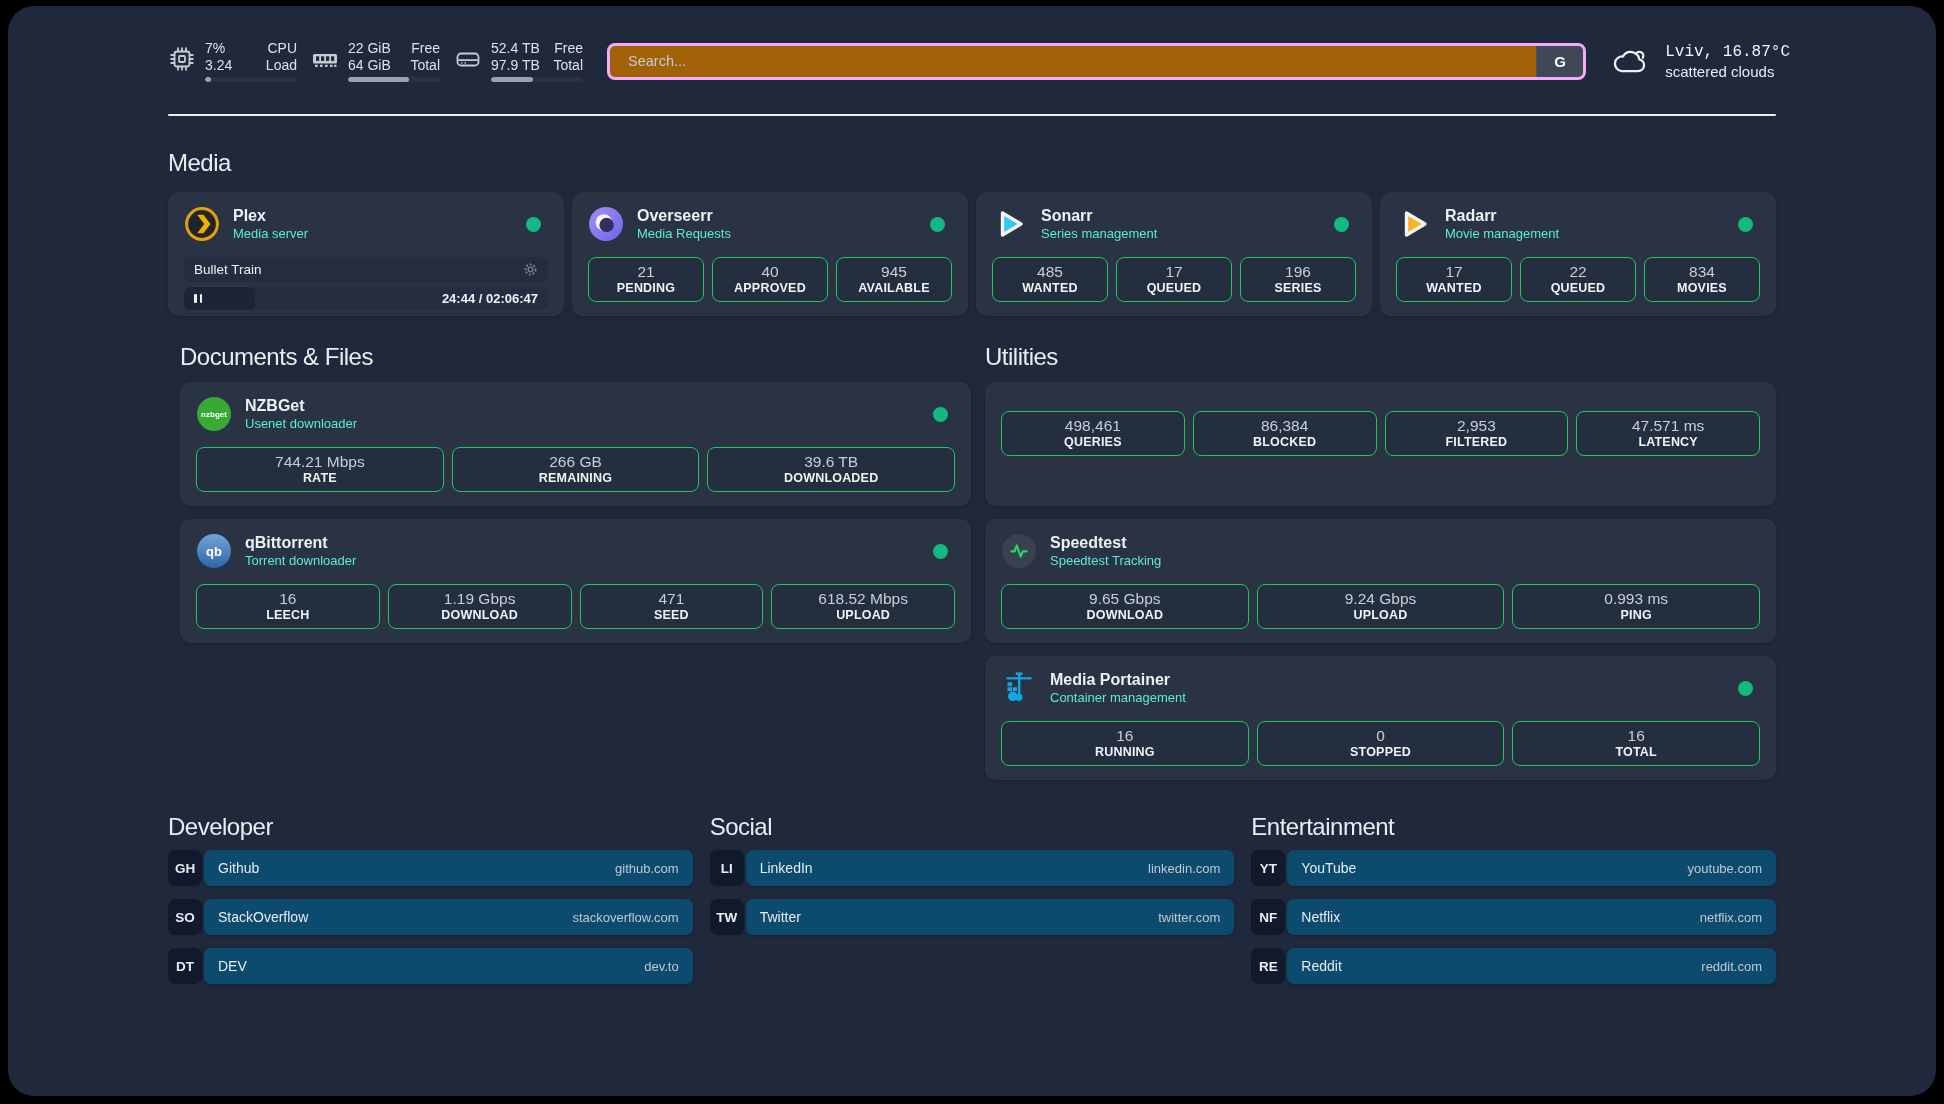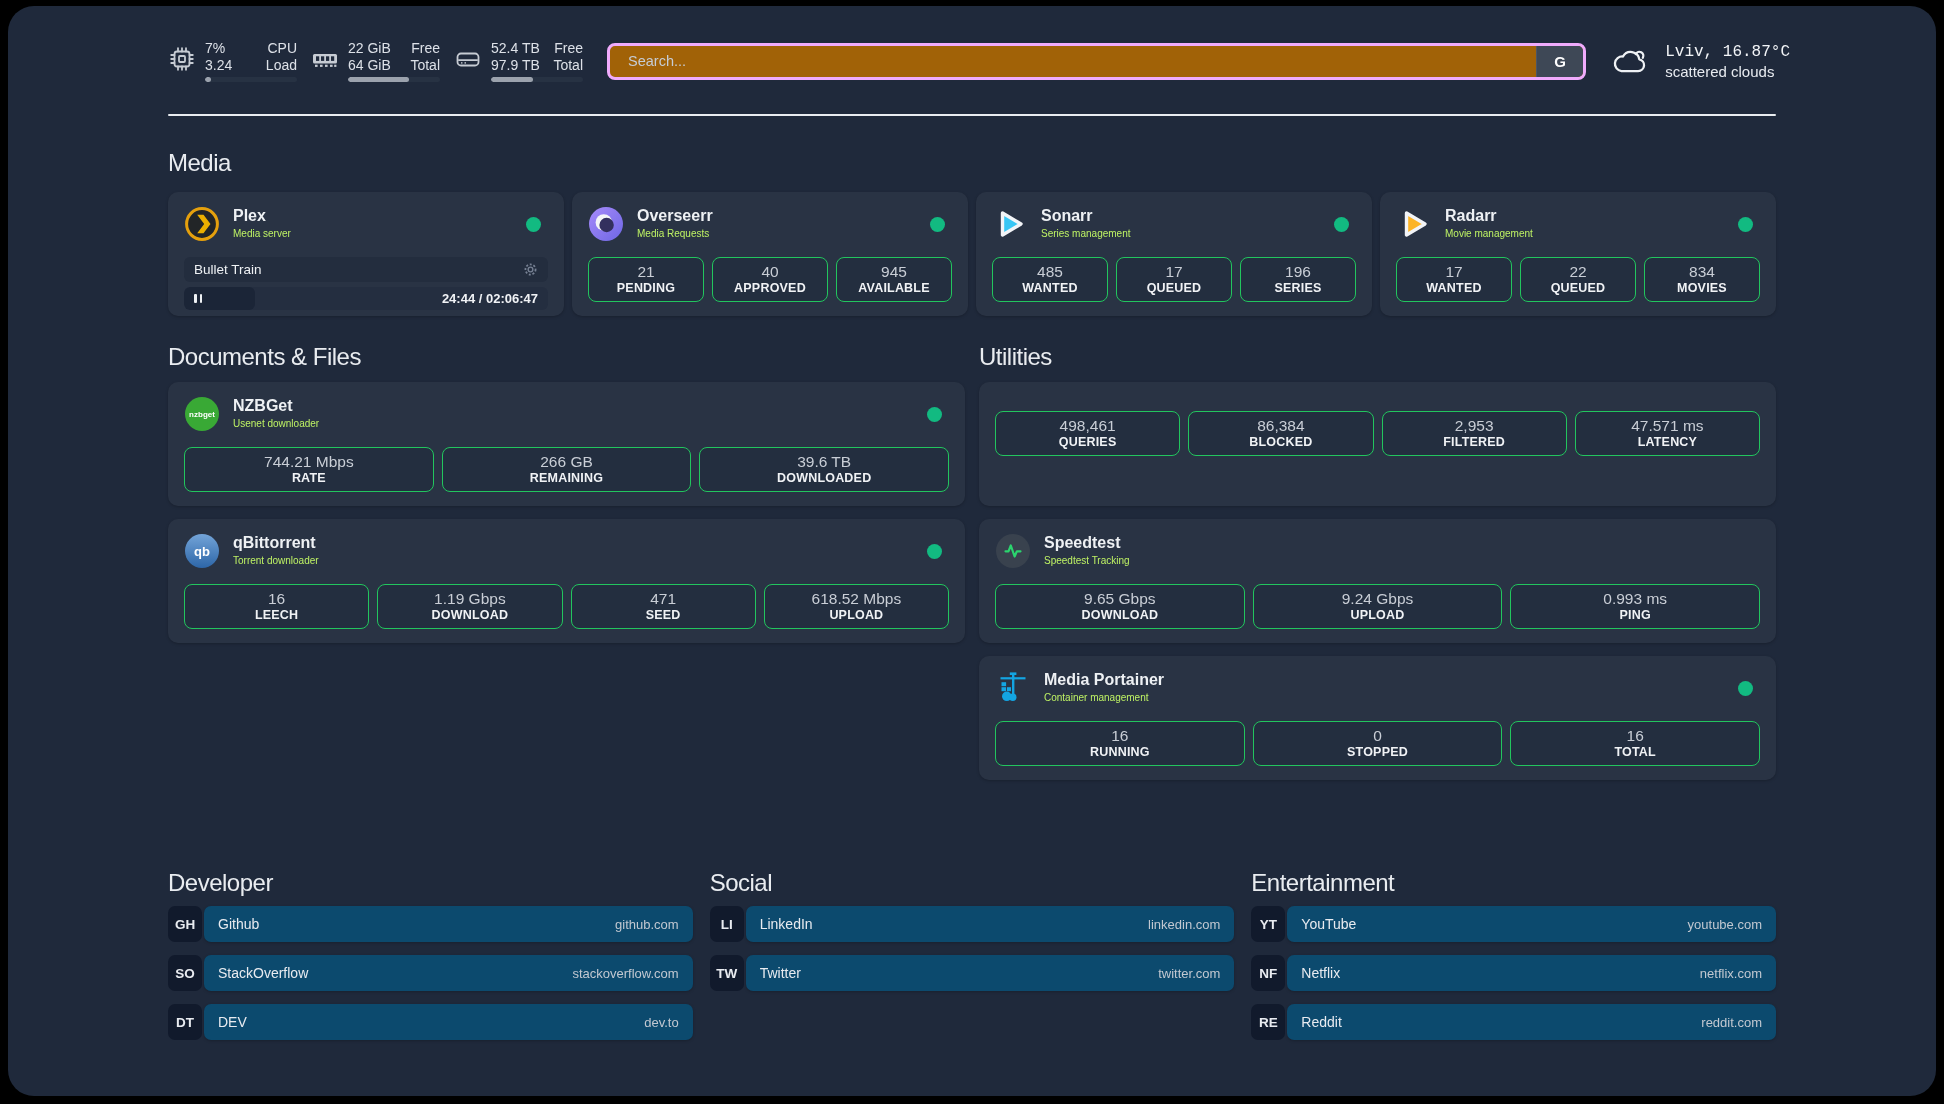--- a/index.html
+++ b/index.html
@@ -34,40 +34,40 @@
   .media-title{margin-top:32px;}
   .media-grid{display:grid;grid-template-columns:repeat(4,1fr);gap:8px;margin-top:15px;}
 
   .card{background:#293344;border-radius:10px;padding:14px 16px;box-sizing:border-box;height:124px;box-shadow:0 1px 3px rgba(0,0,0,0.22);}
   .card.slim{height:64px;}
   .chead{display:flex;align-items:center;gap:13px;}
   .cicon{width:36px;height:36px;flex:none;}
   .cicon svg{width:36px;height:36px;display:block;}
   .ctitles{display:flex;flex-direction:column;}
   .cname{font-size:16px;font-weight:700;color:#eef1f4;line-height:19px;}
-  .cdesc{font-size:10px;color:#bef264;line-height:16px;margin-top:1px;}
+  .cdesc{font-size:13px;color:#5eead4;line-height:16px;margin-top:1px;}
   .dot{width:15px;height:15px;border-radius:50%;background:#12ba81;margin-left:auto;margin-right:7px;flex:none;}
 
   .stats{display:flex;gap:8px;margin-top:15px;}
   .stat{flex:1;background:#232e3f;border:1px solid #22c55e;border-radius:8px;text-align:center;padding:4px 2px 5px;}
   .stat .v{font-size:15.5px;color:#c9ced6;line-height:19px;}
   .stat .l{font-size:12.5px;font-weight:700;color:#f0f2f5;line-height:15px;letter-spacing:0.2px;}
 
   .player-title{height:25px;background:#232d3e;border-radius:6px;margin-top:15px;display:flex;align-items:center;padding:0 10px;font-size:13.5px;color:#eef1f4;}
   .player-title .gear{margin-left:auto;width:15px;height:15px;}
   .player-bar{height:23px;margin-top:5px;border-radius:6px;background:#242e40;position:relative;display:flex;align-items:center;overflow:hidden;}
   .player-bar .elapsed{position:absolute;left:0;top:0;bottom:0;background:#1b2537;border-radius:6px;}
   .player-bar .pause{position:relative;display:flex;gap:3px;margin-left:10px;}
   .player-bar .pause i{display:block;width:2.6px;height:9.5px;background:#eef1f4;border-radius:1px;}
   .player-bar .time{position:relative;margin-left:auto;padding-right:10px;font-size:13px;font-weight:700;color:#f0f2f5;}
 
-  .cols{display:grid;grid-template-columns:1fr 1fr;gap:14px;margin-top:26px;align-items:start;}
+  .cols{display:grid;grid-template-columns:1fr 1fr;gap:14px;margin-top:26px;align-items:start;margin-left:12px;}
   .stack{display:flex;flex-direction:column;gap:13px;margin-top:11px;}
 
-  .links-grid{display:grid;grid-template-columns:repeat(3,1fr);gap:17px;margin-top:88px;align-items:start;}
+  .links-grid{display:grid;grid-template-columns:repeat(3,1fr);gap:17px;margin-top:32px;align-items:start;}
   .linkstack{display:flex;flex-direction:column;gap:13px;margin-top:9px;}
   .link-row{display:flex;gap:2px;height:36px;}
   .abbr{width:34px;background:#111a2c;border-radius:7px;display:flex;align-items:center;justify-content:center;font-weight:700;font-size:13.5px;color:#e8ebf0;flex:none;}
   .link-main{flex:1;background:#0c4a6e;border-radius:7px;display:flex;align-items:center;justify-content:space-between;padding:0 14px;box-shadow:0 1px 3px rgba(0,0,0,0.22);}
   .link-name{font-size:14px;color:#e8ebf0;}
   .link-url{font-size:13px;color:#c2c8d1;}
 </style>
 </head>
 <body>
 

